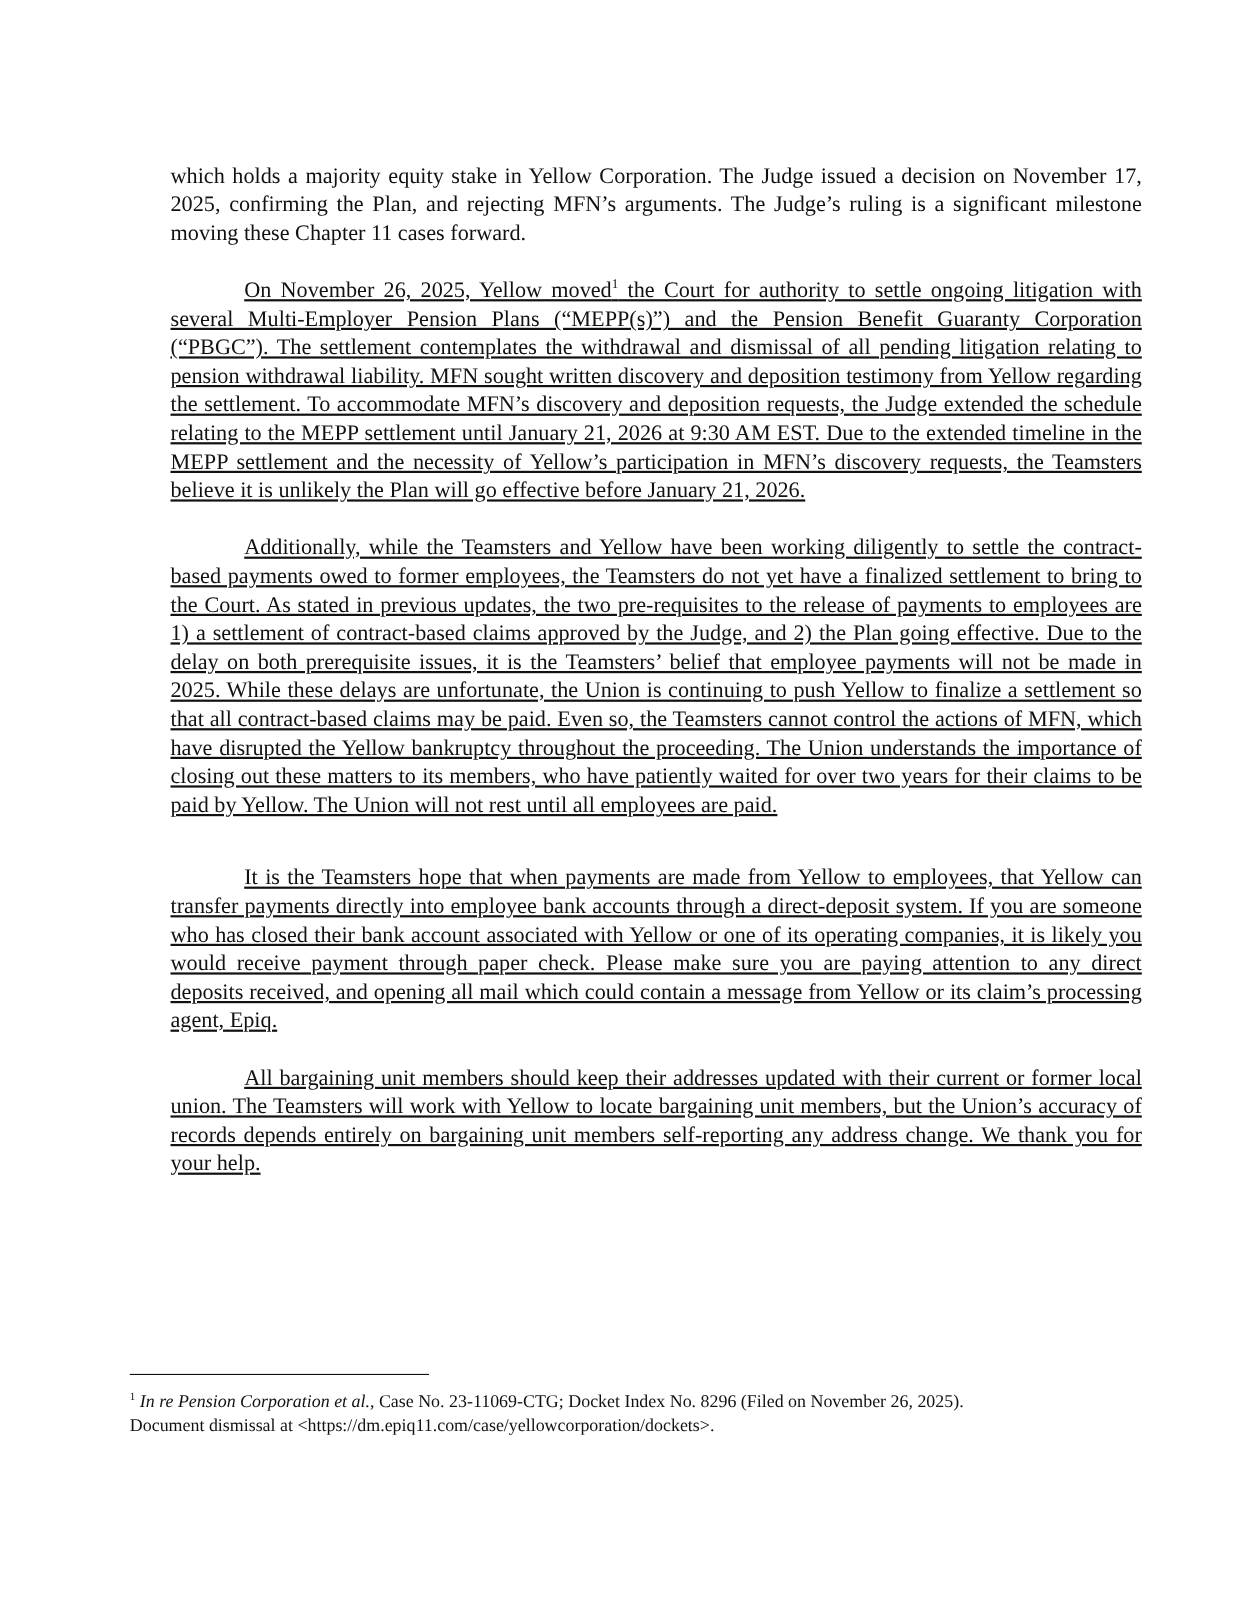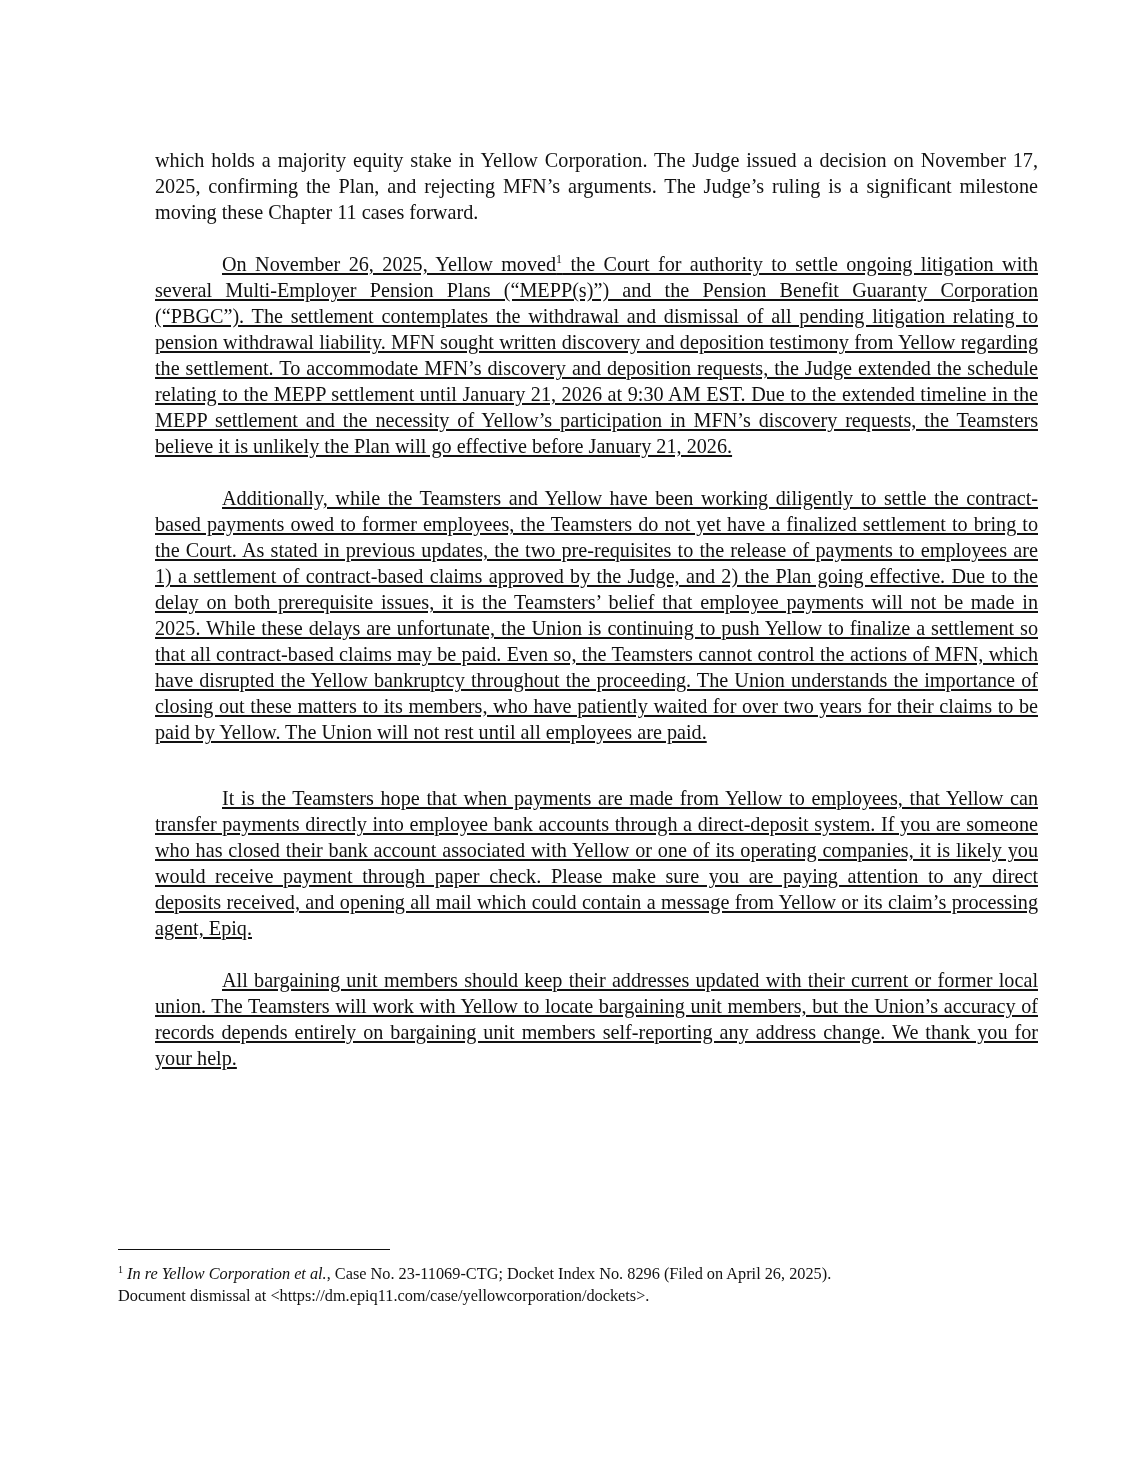--- a/index.html
+++ b/index.html
@@ -38,17 +38,17 @@
     <div class="gap" style="height:20px"></div>
     <p class="indent">It is the Teamsters hope that when payments are made from Yellow to employees, that Yellow can transfer payments directly into employee bank accounts through a direct-deposit system. If you are someone who has closed their bank account associated with Yellow or one of its operating companies, it is likely you would receive payment through paper check. Please make sure you are paying attention to any direct deposits received, and opening all mail which could contain a message from Yellow or its claim’s processing agent, Epiq.</p>
     <div class="gap"></div>
     <p class="indent">All bargaining unit members should keep their addresses updated with their current or former local union. The Teamsters will work with Yellow to locate bargaining unit members, but the Union’s accuracy of records depends entirely on bargaining unit members self-reporting any address change. We thank you for your help.</p>
   </div>
 
   <div class="footnote-rule"></div>
 
   <div class="footnote">
     <sup>1</sup>
-    <i>In re Yellow Corporation et al.</i><span>, Case No. 23-11069-CTG; Docket Index No. 8296 (Filed on April 26, 2025).</span><br>
+    <i>In re Pension Corporation et al.</i><span>, Case No. 23-11069-CTG; Docket Index No. 8296 (Filed on November 26, 2025).</span><br>
     <span>Document dismissal at </span><span>&lt;https://dm.epiq11.com/case/yellowcorporation/dockets&gt;</span><span>.</span>
   </div>
 
 </div>
 
 </body></html>

